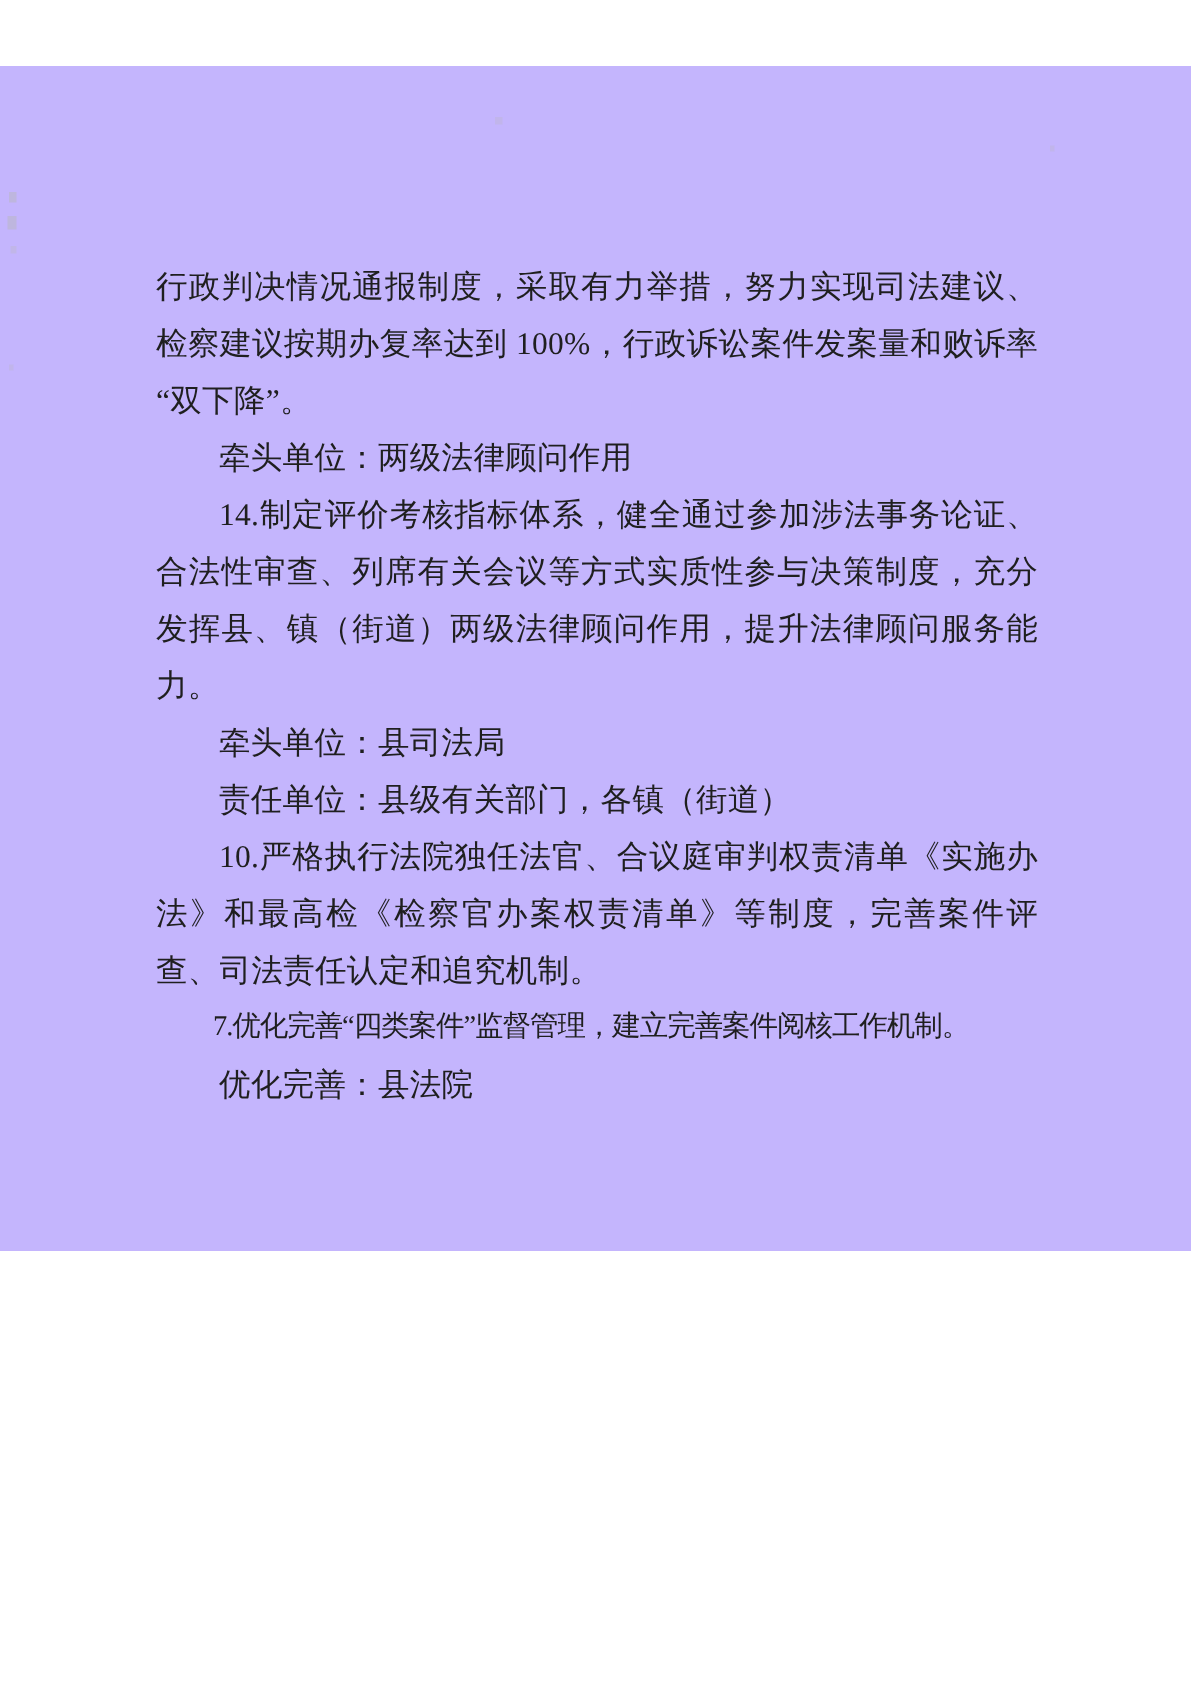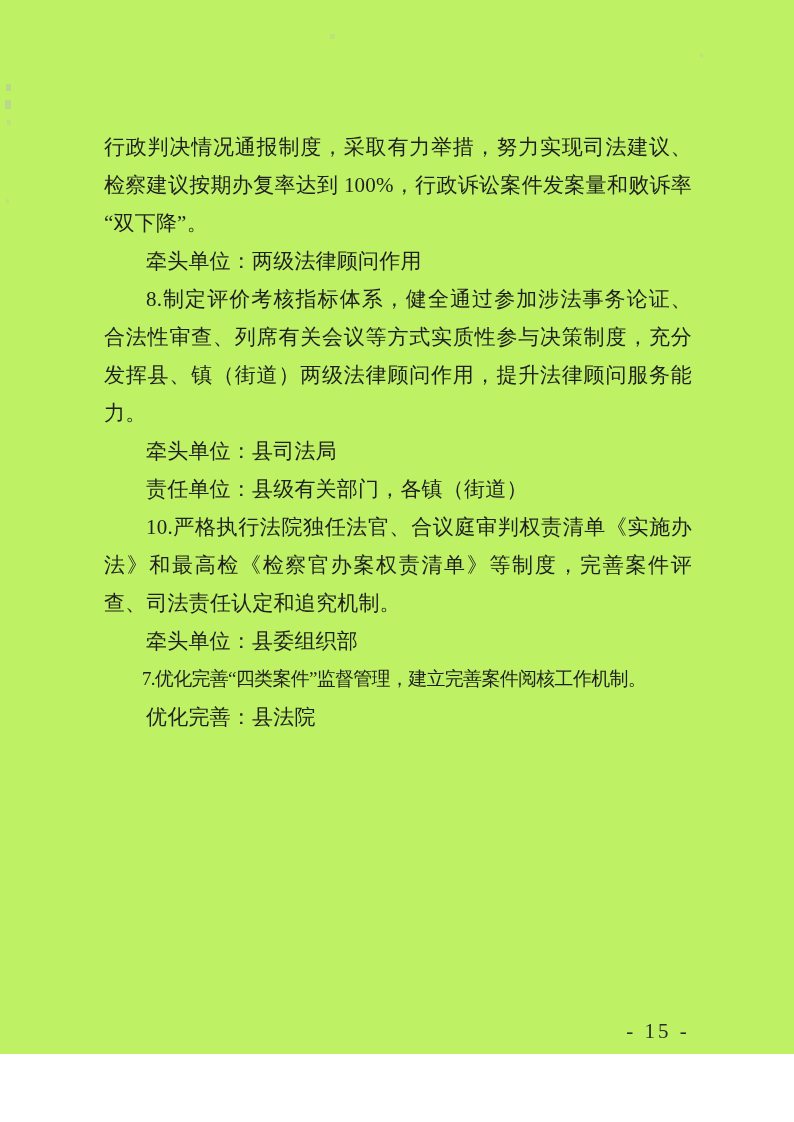--- a/index.html
+++ b/index.html
@@ -3,25 +3,26 @@
 <meta charset="utf-8">
 <style>
   html, body {
     margin: 0;
     padding: 0;
     background: #ffffff;
   }
   .page {
     position: relative;
     width: 794px;
-    height: 1054px;
-    background: #bef264;
+    height: 790px;
+    background: #c4b5fd;
     font-family: "Liberation Serif", serif;
     color: #1f1f1f;
     overflow: hidden;
+    margin-top: 44px;
   }
   .document-body {
     position: absolute;
     left: 104px;
     top: 128px;
     width: 588px;
   }
   .para {
     margin: 0;
     font-size: 21px;
@@ -74,23 +75,22 @@
   <span class="noise n1"></span>
   <span class="noise n2"></span>
   <span class="noise n3"></span>
   <span class="noise n4"></span>
   <span class="noise n5"></span>
   <span class="noise n6"></span>
 
   <div class="document-body">
       <p class="para continuation">行政判决情况通报制度，采取有力举措，努力实现司法建议、检察建议按期办复率达到 100%，行政诉讼案件发案量和败诉率“双下降”。</p>
       <p class="para unit">牵头单位：两级法律顾问作用</p>
-      <p class="para item">8.制定评价考核指标体系，健全通过参加涉法事务论证、合法性审查、列席有关会议等方式实质性参与决策制度，充分发挥县、镇（街道）两级法律顾问作用，提升法律顾问服务能力。</p>
+      <p class="para item">14.制定评价考核指标体系，健全通过参加涉法事务论证、合法性审查、列席有关会议等方式实质性参与决策制度，充分发挥县、镇（街道）两级法律顾问作用，提升法律顾问服务能力。</p>
       <p class="para unit">牵头单位：县司法局</p>
       <p class="para unit">责任单位：县级有关部门，各镇（街道）</p>
       <p class="para item">10.严格执行法院独任法官、合议庭审判权责清单《实施办法》和最高检《检察官办案权责清单》等制度，完善案件评查、司法责任认定和追究机制。</p>
-      <p class="para unit">牵头单位：县委组织部</p>
       <p class="para item-oneline">7.优化完善“四类案件”监督管理，建立完善案件阅核工作机制。</p>
       <p class="para unit">优化完善：县法院</p>
     </div>
 
   <div class="page-number">- 15 -</div>
 </div>
 
 </body></html>

